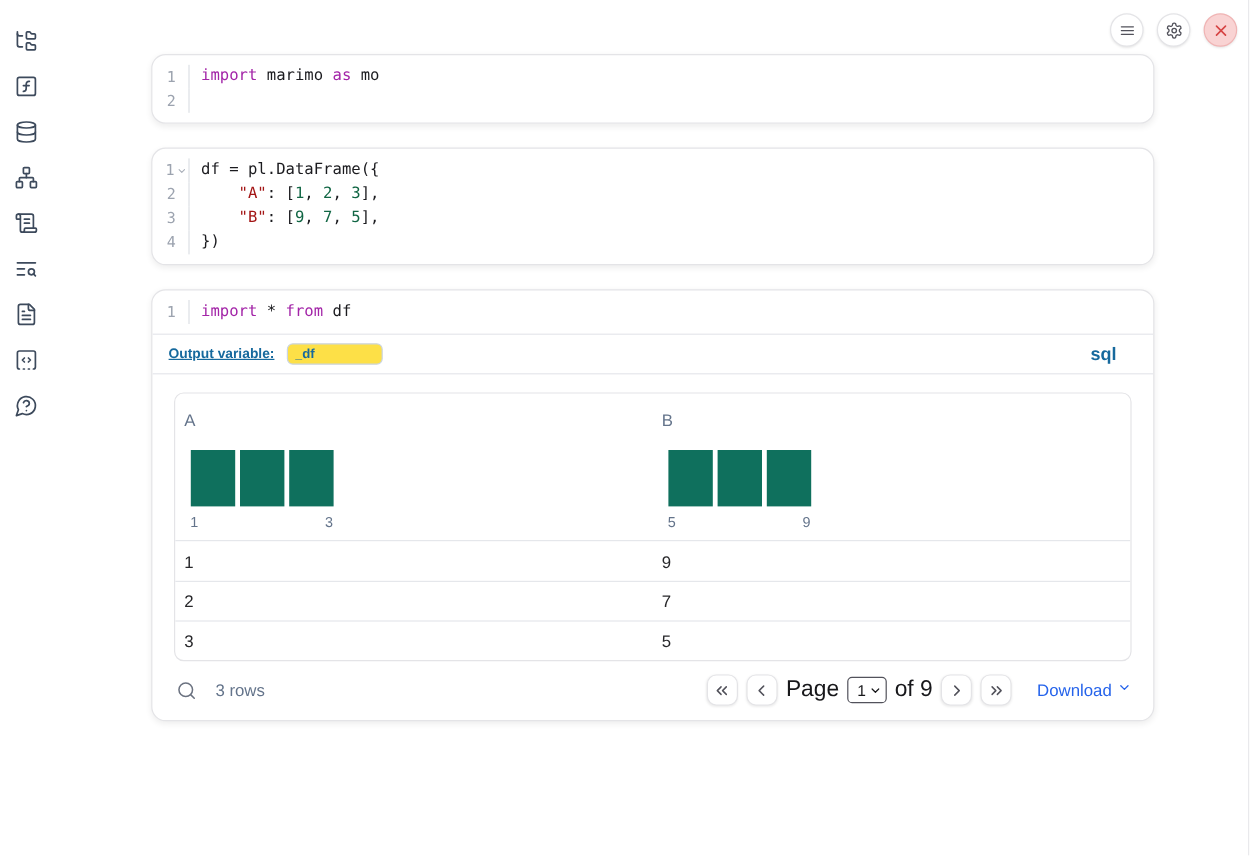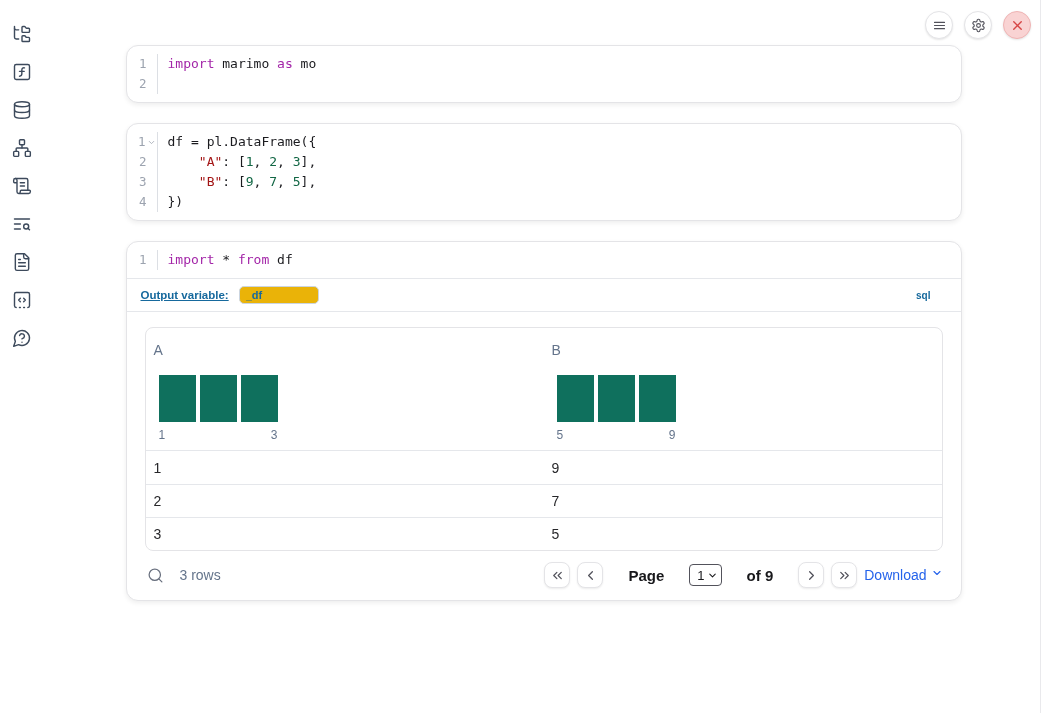--- a/index.html
+++ b/index.html
@@ -61,23 +61,23 @@
   .tok-num { color:var(--num,#116644); }
   .tok-tx  { color:#1b1b1f; }
 
   
   .sql-editor { border-bottom:1px solid #e5e7eb; }
   .sql-toolbar { display:flex; align-items:center; padding:7px 14px; border-bottom:1px solid #e5e7eb; }
   .ov-label { font-size:11.5px; font-weight:700; color:var(--accent,#16699d);text-decoration:underline; }
   .ov-input {
     margin-left:10px; width:80px; height:18px; border:1px solid #cbd5e1; border-radius:5px;
     font-family:"Liberation Sans", sans-serif; font-size:11px; font-weight:700;
-    color:var(--accent,#16699d); padding:0 6px; outline:none; background:#eab308;
-  }
-  .lang-badge { margin-left:auto; margin-right:16px; font-size:10px; font-weight:700; color:var(--accent,#16699d); }
+    color:var(--accent,#16699d); padding:0 6px; outline:none; background:#fde047;
+  }
+  .lang-badge { margin-left:auto; margin-right:16px; font-size:15px; font-weight:700; color:var(--accent,#16699d); }
 
   
   .output-section { padding:15px 18px 12px; }
   .table-box { border:1px solid #e4e4e7; border-radius:8px; overflow:hidden; }
   .chart-row { display:grid; grid-template-columns:1fr 1fr; padding:14px 0 8px; border-bottom:1px solid #e5e7eb; }
   .col-chart { padding:0 8px; }
   .col-name { font-size:14px; color:#64748b; display:block; margin-bottom:17px; }
   .hist { width:119px; margin-left:5px; }
   .bars { display:flex; gap:4px; height:47px; align-items:flex-end; }
   .bar { width:37px; background:var(--bar,#0f705d); }
@@ -89,27 +89,27 @@
 
   .table-footer { display:flex; align-items:center; margin-top:11px; min-height:26px; }
   .search-btn { background:none; border:none; padding:2px; color:#6b7280; cursor:pointer; }
   .row-count { margin-left:14px; font-size:14px; color:#64748b; }
   .pager { margin-left:auto; display:flex; align-items:center; gap:7px; }
   .nav-btn {
     width:26px; height:26px; border:1px solid #e4e4e7; border-radius:8px; background:#fff;
     box-shadow:0 1px 2px rgba(0,0,0,.08); display:flex; align-items:center; justify-content:center;
     color:#52525b; padding:0; cursor:pointer;
   }
-  .page-label { font-size:15px; color:#18181b; margin:0 18px;font-weight:bold; }
+  .page-label { font-size:19px; color:#18181b; margin:0 0; }
   .page-select {
     display:inline-flex; align-items:center; gap:2px; height:22px; padding:0 3px 0 7px;
     border:1px solid #52525b; border-radius:4px; font-size:13px; color:#18181b; background:#fff; cursor:pointer;
   }
   .download-btn {
-    display:flex; align-items:flex-start; gap:4px; margin-left:0;
+    display:flex; align-items:flex-start; gap:4px; margin-left:14px;
     background:none; border:none; color:var(--link,#2563eb); font-size:14px;
     font-family:"Liberation Sans", sans-serif; cursor:pointer; padding:0;
   }
 </style>
 </head>
 <body>
 
 <div class="scroll-edge"></div>
 
 <aside class="sidebar" id="sidebar">

